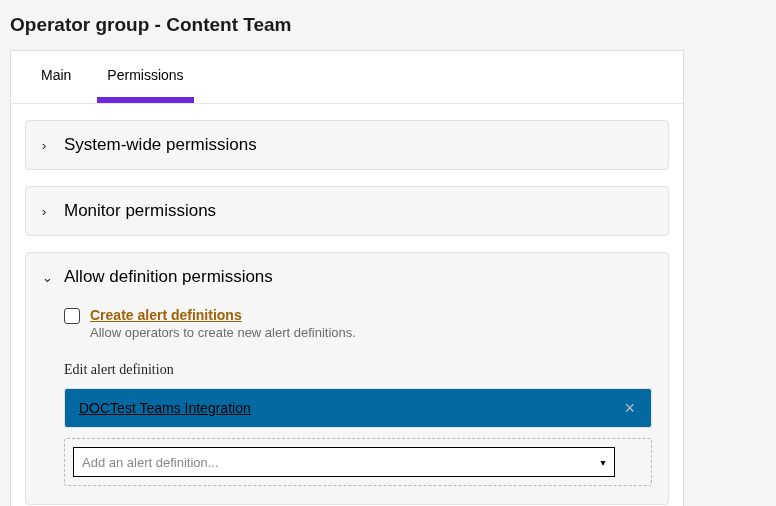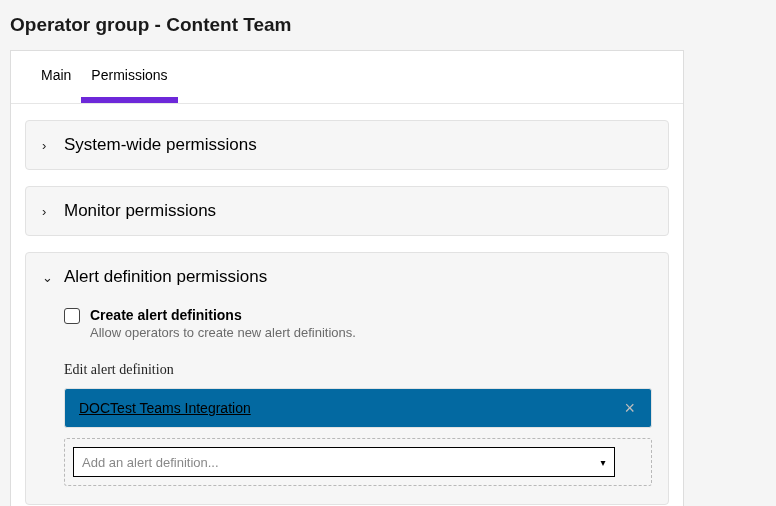--- a/index.html
+++ b/index.html
@@ -21,21 +21,21 @@
     font-weight: 700;
     color: #1a1a1a;
   }
   .panel {
     margin: 0 10px;
     background: #fff;
     border: 1px solid #ddd;
   }
   .tabs {
     display: flex;
-    gap: 0;
+    gap: 16px;
     padding: 0 20px;
     border-bottom: 1px solid #e6e6e6;
   }
   .tab {
     padding: 16px 10px 14px 10px;
     font-size: 14px;
     font-weight: 500;
     color: #000;
     cursor: pointer;
   }
@@ -86,21 +86,21 @@
     width: 16px;
     height: 16px;
     border: 1.5px solid #444;
     border-radius: 3px;
     background: #fff;
     margin-top: 1px;
     flex-shrink: 0;
     cursor: pointer;
   }
   .check-labels { display: flex; flex-direction: column; gap: 2px; }
-  .check-title { font-weight: 700; font-size: 14px; color: #000000; }
+  .check-title { font-weight: 700; font-size: 14px; color: #a16207; text-decoration: underline; }
   .check-desc { font-size: 13px; color: #6b6b6b; }
   .edit-block { display: flex; flex-direction: column; gap: 10px; }
   .edit-label { font-size: 14px; color: #222; font-family: Liberation Serif, serif; }
   .chosen-row {
     background: #0369a1;
     border: 1px solid #e2e2e2;
     border-radius: 3px;
     padding: 10px 14px;
     display: flex;
     align-items: center;
@@ -178,21 +178,21 @@
       <div class="section">
         <div class="section-header">
           <span class="caret">›</span>
           <span class="section-title">Monitor permissions</span>
         </div>
       </div>
 
       <div class="section">
         <div class="section-header">
           <span class="caret">⌄</span>
-          <span class="section-title">Alert definition permissions</span>
+          <span class="section-title">Allow definition permissions</span>
         </div>
 
         <div class="section-body">
 
           <div class="check-row">
             <div class="checkbox"></div>
             <div class="check-labels">
               <div class="check-title">Create alert definitions</div>
               <div class="check-desc">Allow operators to create new alert definitions.</div>
             </div>

